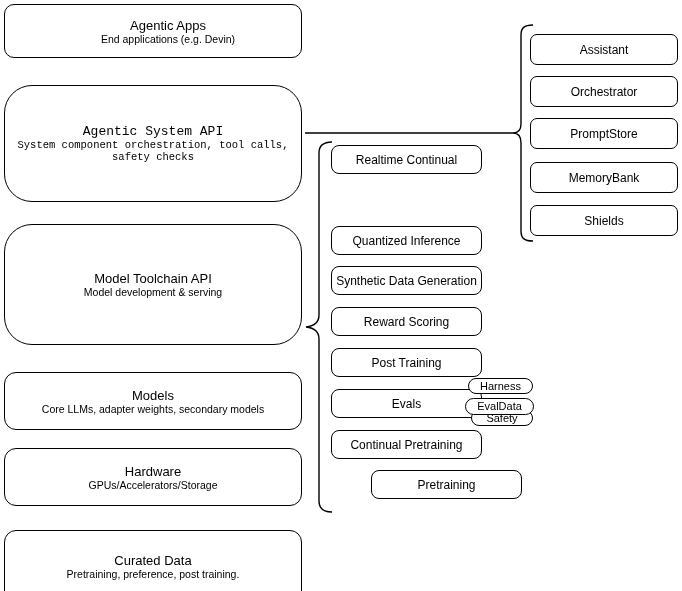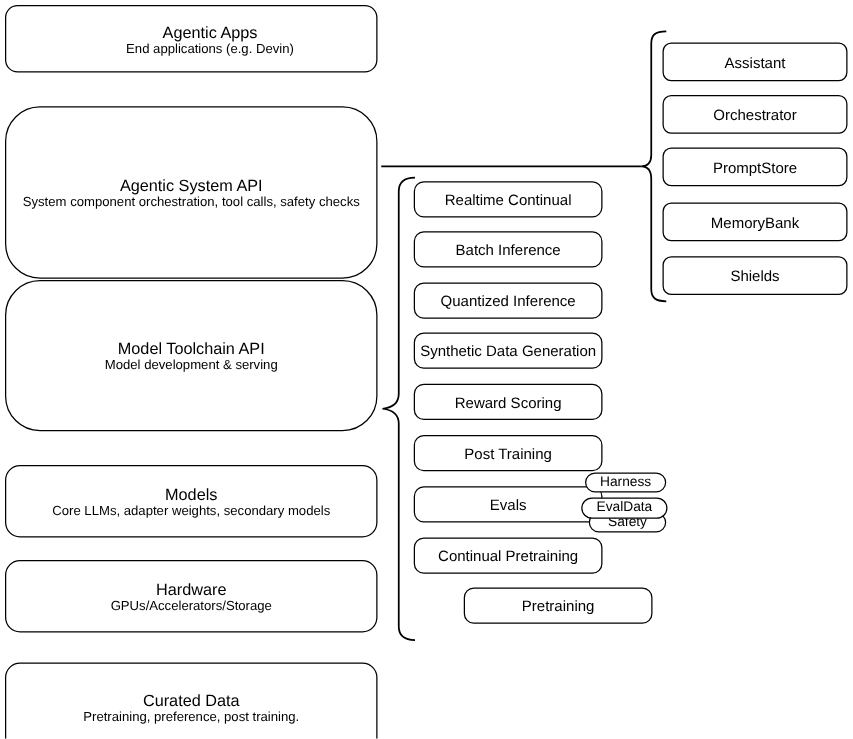--- a/index.html
+++ b/index.html
@@ -74,21 +74,21 @@
     <path d="M 533 25 C 524 25 521 28 521 35 L 521 124 C 521 130 518 133 513 133
              C 518 133 521 136 521 143 L 521 231 C 521 238 524 241 533 241" fill="none" stroke="#000000" stroke-width="1.4"></path>
     <path d="M 332 142 C 323 142 319 146 319 153 L 319 315 C 319 322 315 326 306 327
              C 315 328 319 332 319 339 L 319 501 C 319 508 323 512 332 512" fill="none" stroke="#000000" stroke-width="1.4"></path>
   </svg>
 
   <div class="node lbox r10" style="top:4px;height:54px;">
     <div class="title">Agentic Apps</div>
     <div class="subtitle">End applications (e.g. Devin)</div>
   </div>
-  <div class="node lbox r28" style="top:85px;height:138px;">
+  <div class="node lbox r28" style="top:85px;height:117px;font-family:Liberation Mono, monospace;">
     <div class="title">Agentic System API</div>
     <div class="subtitle">System component orchestration, tool calls, safety checks</div>
   </div>
   <div class="node lbox r28" style="top:224px;height:121px;">
     <div class="title">Model Toolchain API</div>
     <div class="subtitle">Model development &amp; serving</div>
   </div>
   <div class="node lbox r12" style="top:372px;height:58px;">
     <div class="title">Models</div>
     <div class="subtitle">Core LLMs, adapter weights, secondary models</div>
@@ -97,23 +97,20 @@
     <div class="title">Hardware</div>
     <div class="subtitle">GPUs/Accelerators/Storage</div>
   </div>
   <div class="node lbox r12" style="top:530px;height:73px;">
     <div class="title">Curated Data</div>
     <div class="subtitle">Pretraining, preference, post training.</div>
   </div>
 
   <div class="node mbox" style="top:145px;">
     <span>Realtime Continual</span>
-  </div>
-  <div class="node mbox" style="top:185px;">
-    <span>Batch Inference</span>
   </div>
   <div class="node mbox" style="top:226px;">
     <span>Quantized Inference</span>
   </div>
   <div class="node mbox" style="top:266px;">
     <span>Synthetic Data Generation</span>
   </div>
   <div class="node mbox" style="top:307px;">
     <span>Reward Scoring</span>
   </div>

